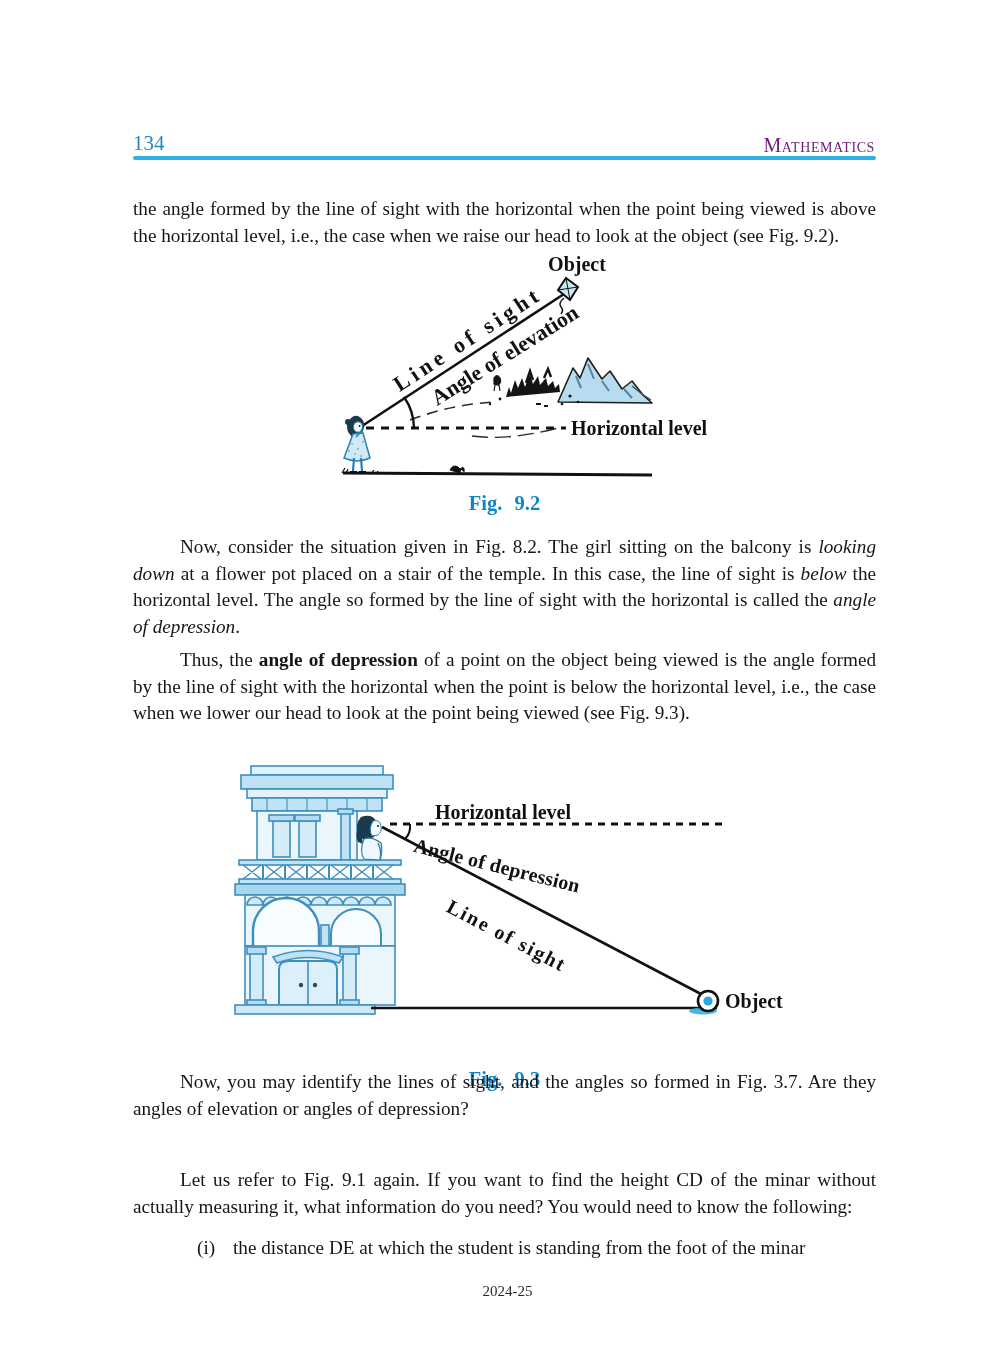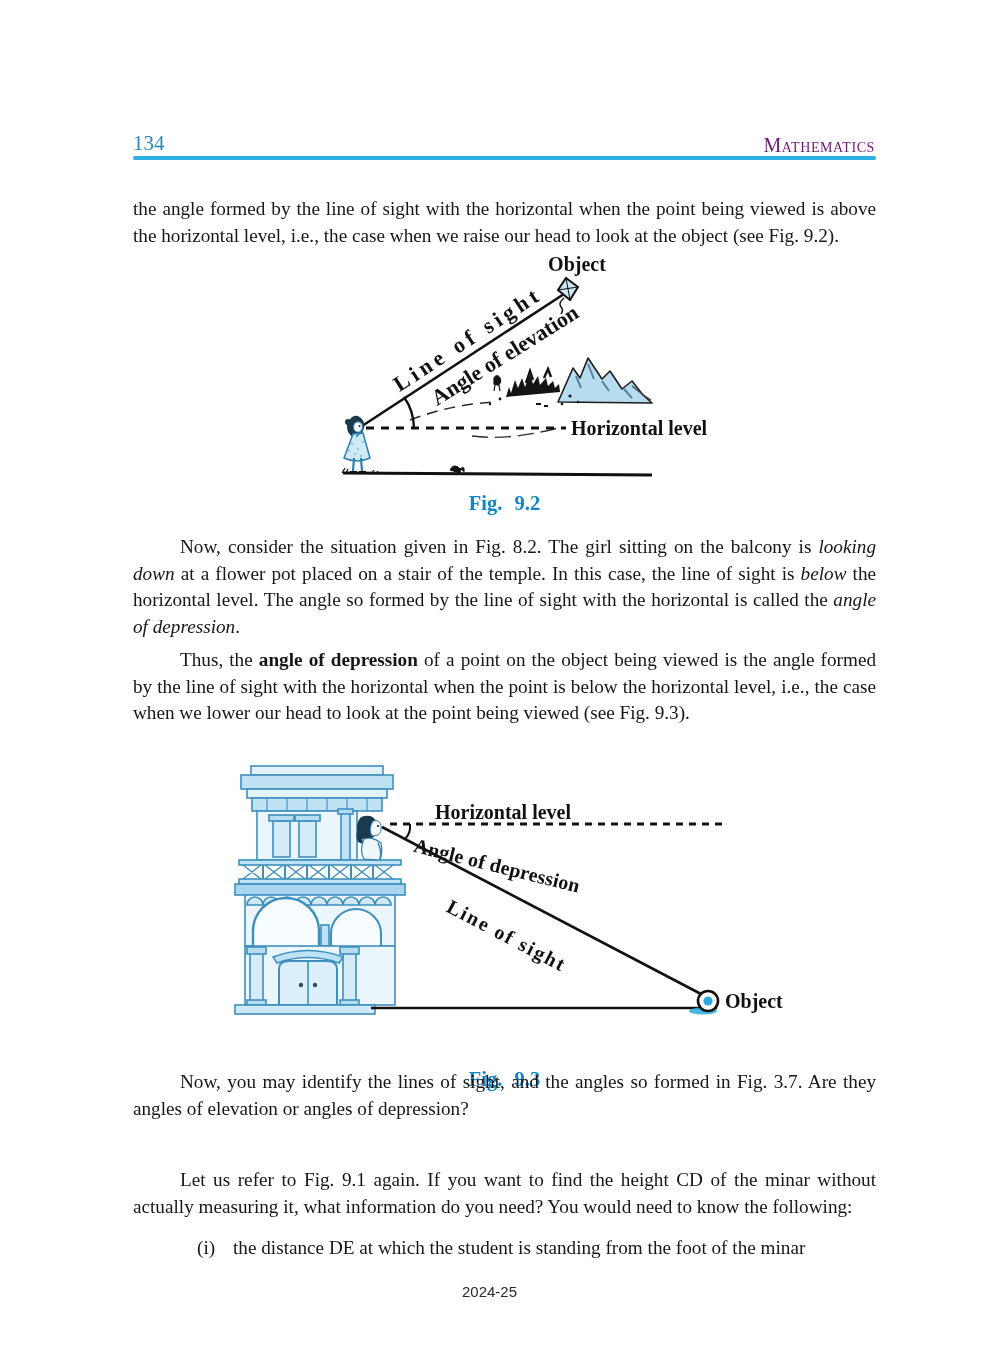--- a/index.html
+++ b/index.html
@@ -43,22 +43,22 @@
   .cap92 { top:492px; }
   .cap93 { top:1068px; }
   .fig92 { position:absolute; left:330px; top:252px; }
   .fig93 { position:absolute; left:233px; top:763px; }
   .flabel {
     font-family:"Liberation Serif", serif; font-weight:bold;
     font-size:20px; fill:#111;
   }
   .flabel-lg { font-family:"Liberation Serif", serif; font-weight:bold; font-size:22px; fill:#111; }
   .footer {
-    position:absolute; left:118px; top:1283px; width:743px; text-align:center;
-    font-family:Liberation Sans, sans-serif; font-size:15px; color:#2b2b2b;
+    position:absolute; left:136px; top:1283px; width:743px; text-align:center;
+    font-family:Liberation Serif, serif; font-size:15px; color:#2b2b2b;
   }
 </style>
 </head>
 <body>
 
 <div class="page">
 
   <div class="page-number">134</div>
   <div class="running-title">Mathematics</div>
   <div class="header-rule"></div>

